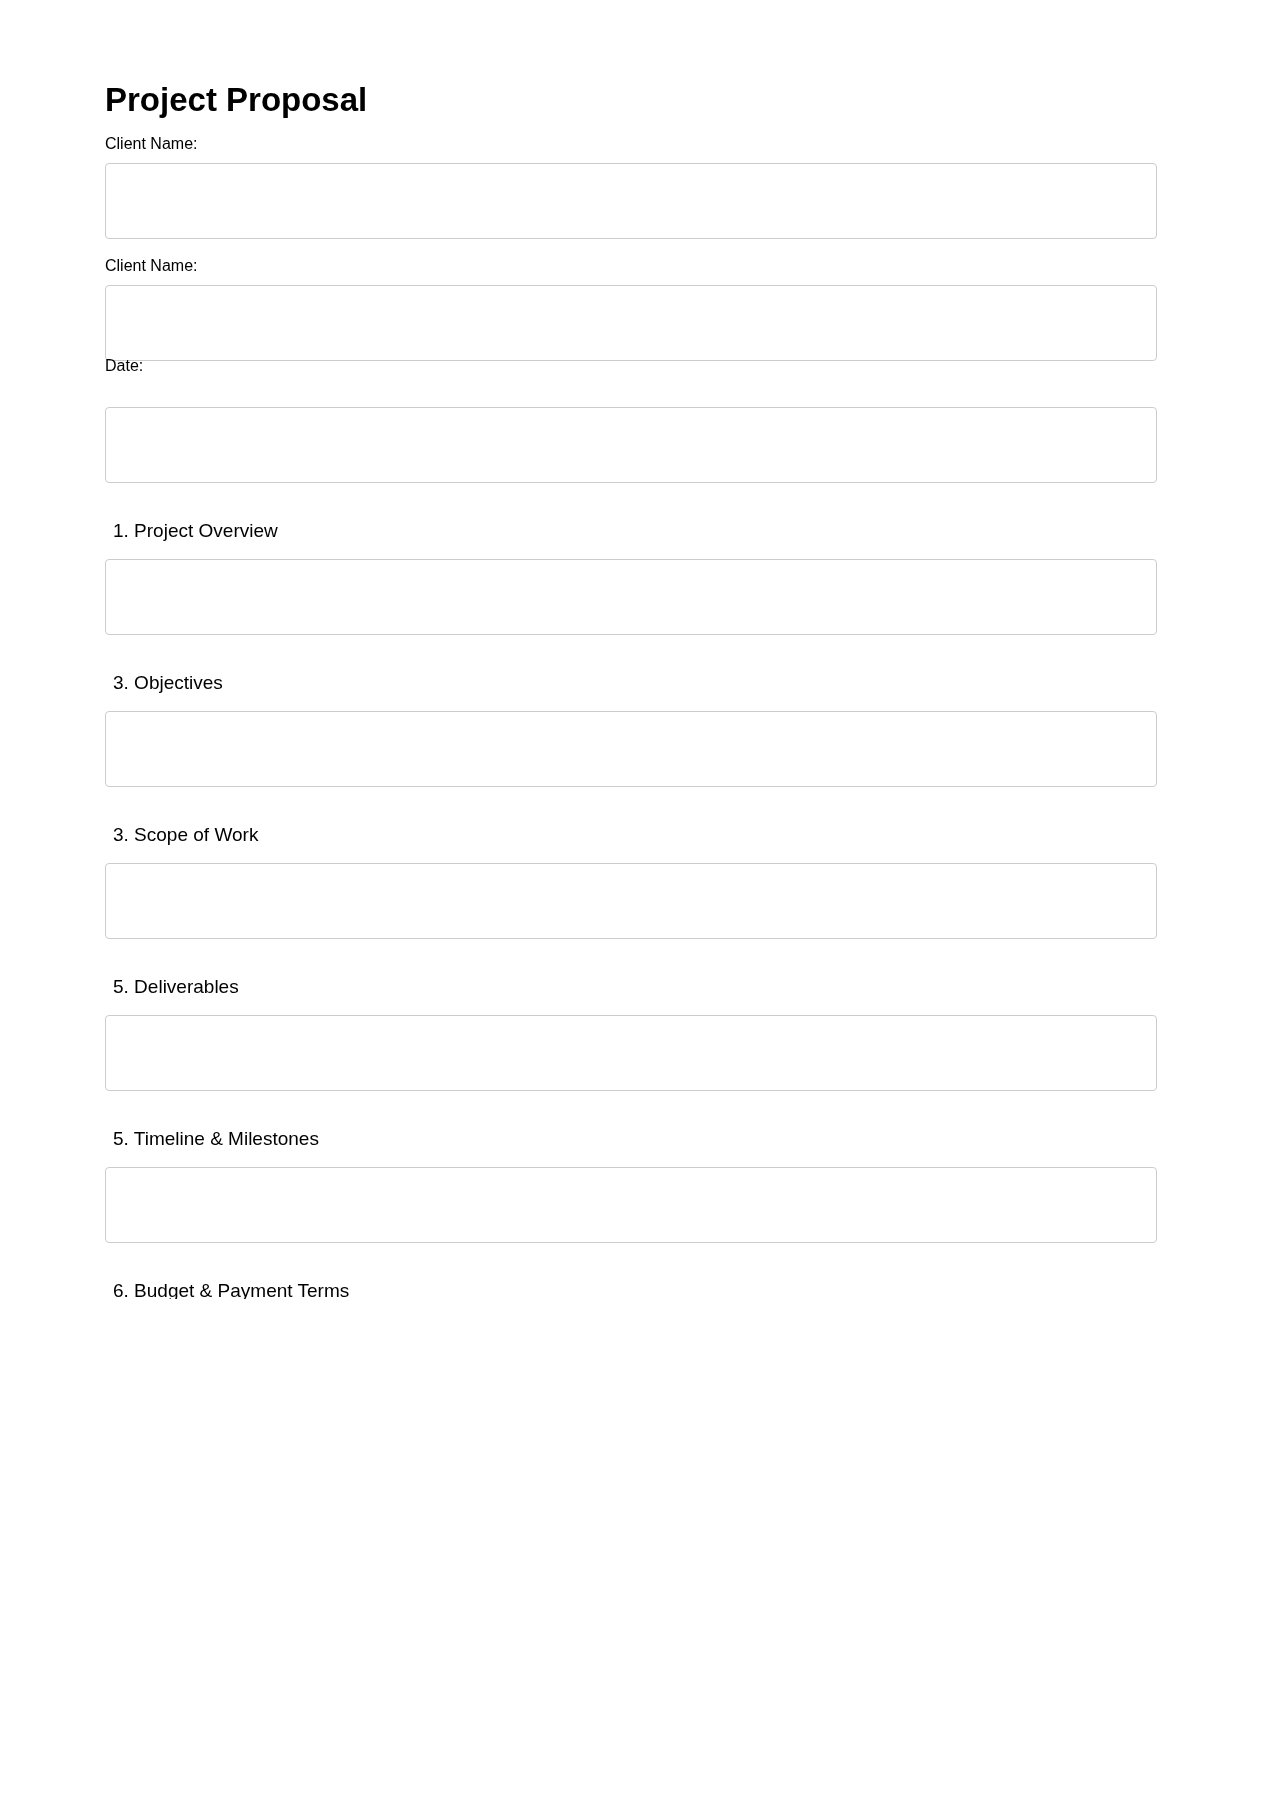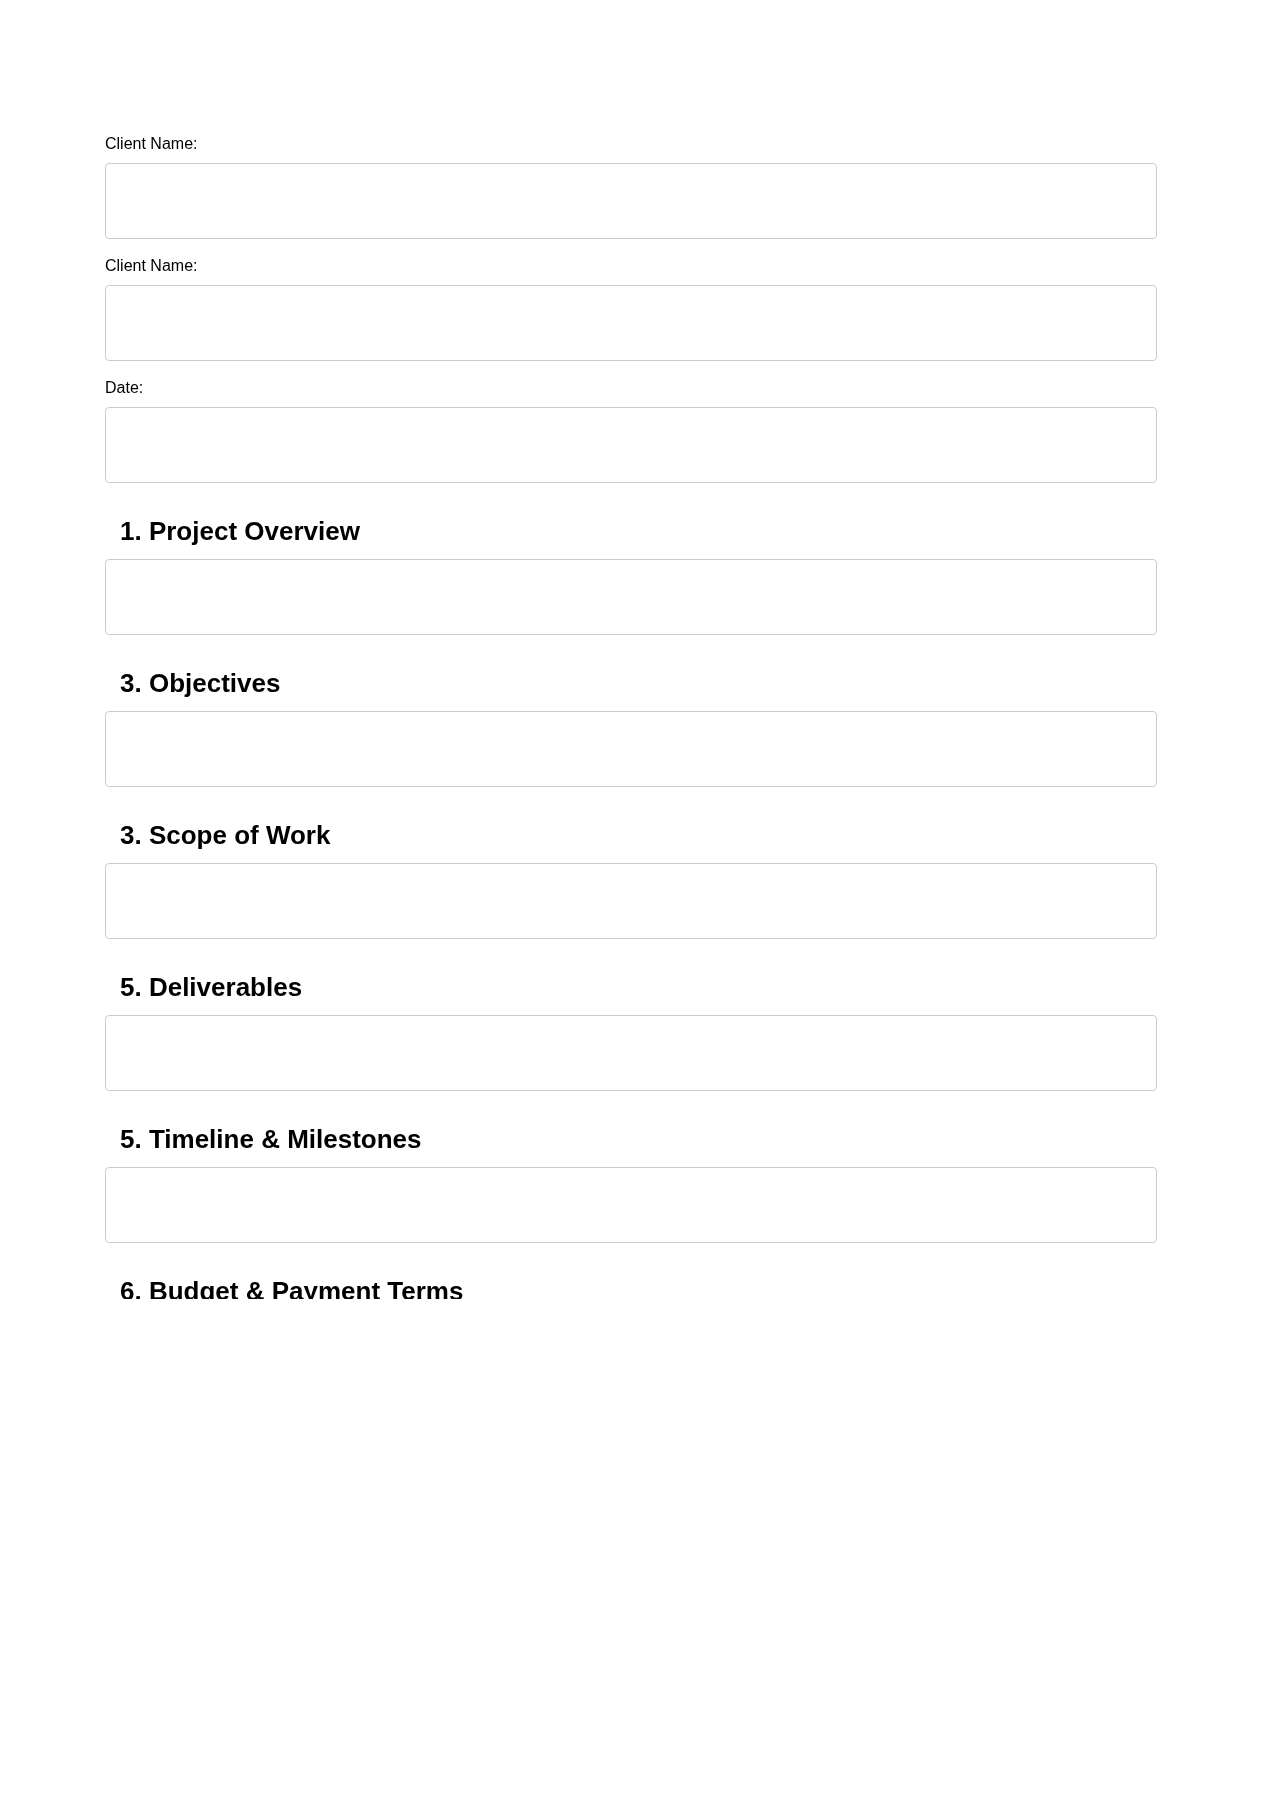--- a/index.html
+++ b/index.html
@@ -1,34 +1,35 @@
 <!DOCTYPE html>
 <html><head>
 <meta charset="utf-8">
 <style>
   html, body { margin: 0; padding: 0; background: #ffffff; }
   body { width: 1263px; height: 1815px; position: relative; font-family: "Liberation Sans", sans-serif; color: #000; }
   .page { position: absolute; left: 105px; top: 0; width: 1052px; height: 1299px; overflow: hidden; }
   .title { position: absolute; left: 0; top: 80px; margin: 0; font-size: 33px; font-weight: bold; line-height: 40px; }
   .label { position: absolute; left: 0; font-size: 16px; font-weight: normal; line-height: 20px; }
-  .heading { position: absolute; left: 15px; font-size: 26px; font-weight: bold; line-height: 26px; margin: 0; }
+  .heading { position: absolute; left: 8px; font-size: 19px; font-weight: normal; line-height: 26px; margin: 0; }
   .box { position: absolute; left: 0; width: 1050px; height: 74px; border: 1px solid #cccccc; border-radius: 4px; background: #fff; box-sizing: content-box; }
 </style>
 </head>
 <body>
 
 <div class="page">
+  <h1 class="title">Project Proposal</h1>
 
   <div class="label" style="top:134px">Client Name:</div>
   <div class="box" style="top:163px"></div>
 
   <div class="label" style="top:256px">Client Name:</div>
   <div class="box" style="top:285px"></div>
 
-  <div class="label" style="top:378px">Date:</div>
+  <div class="label" style="top:356px">Date:</div>
   <div class="box" style="top:407px"></div>
 
   <h2 class="heading" style="top:518px">1. Project Overview</h2>
   <div class="box" style="top:559px"></div>
 
   <h2 class="heading" style="top:670px">3. Objectives</h2>
   <div class="box" style="top:711px"></div>
 
   <h2 class="heading" style="top:822px">3. Scope of Work</h2>
   <div class="box" style="top:863px"></div>

